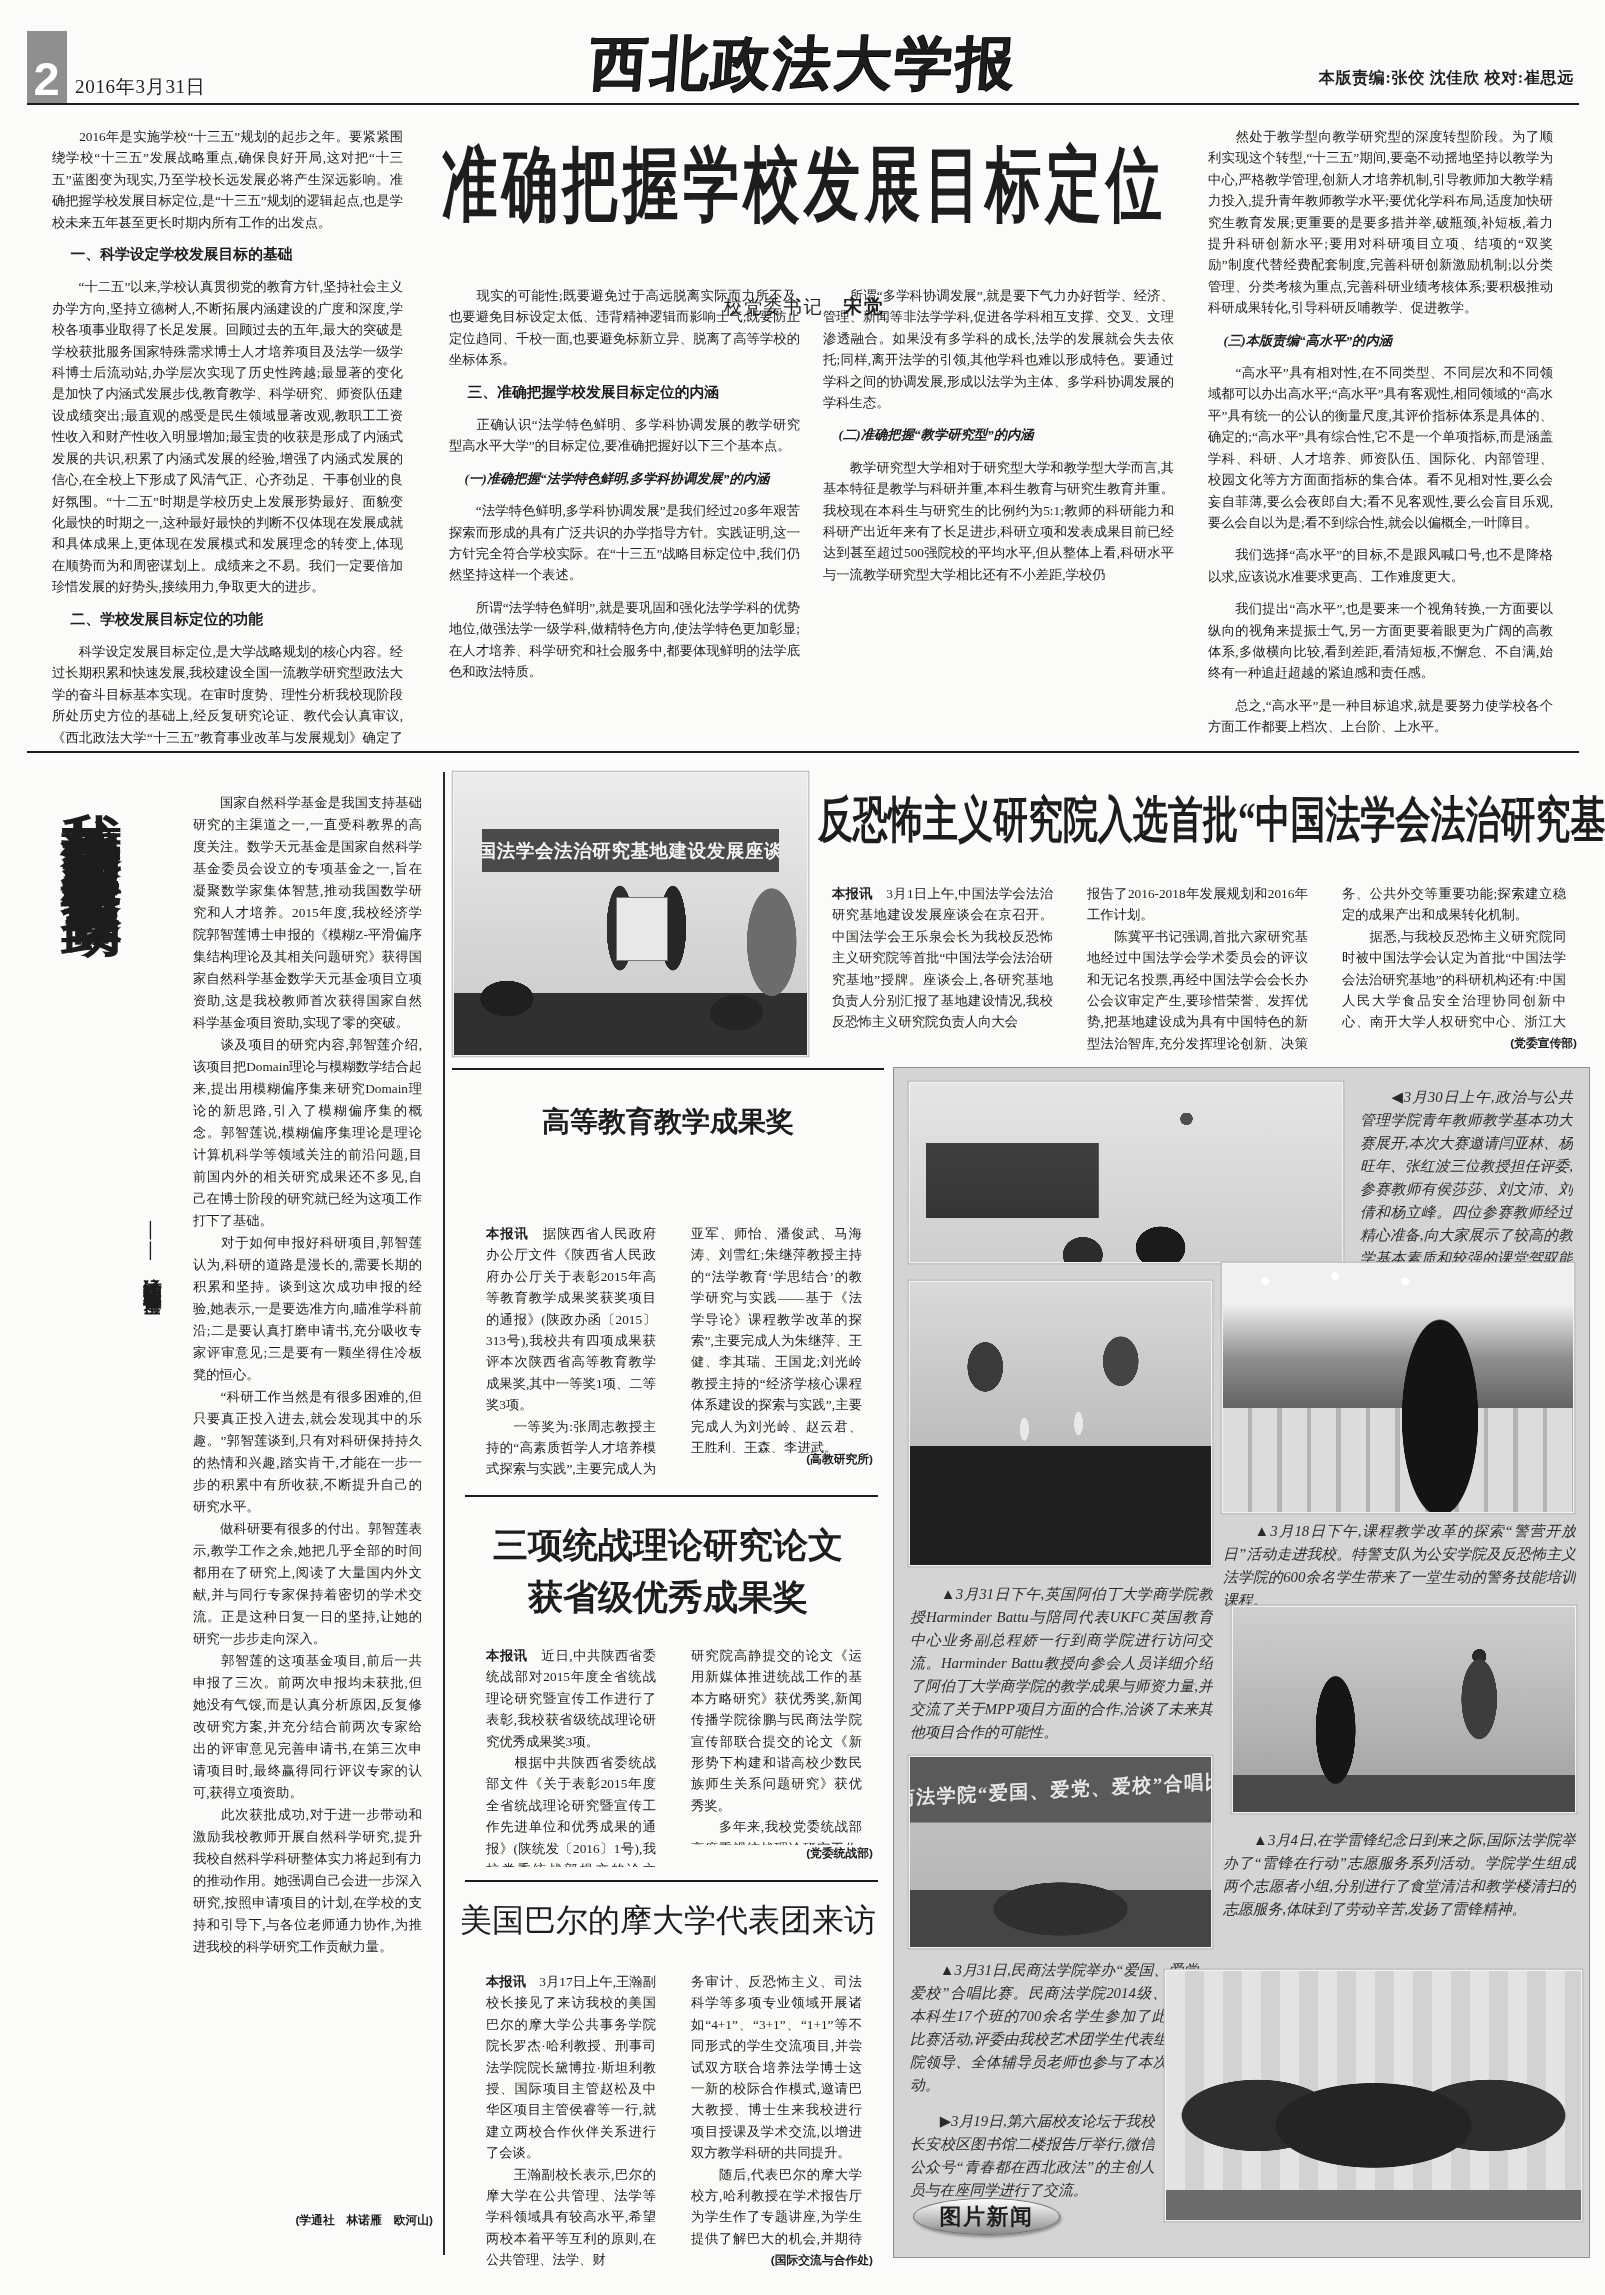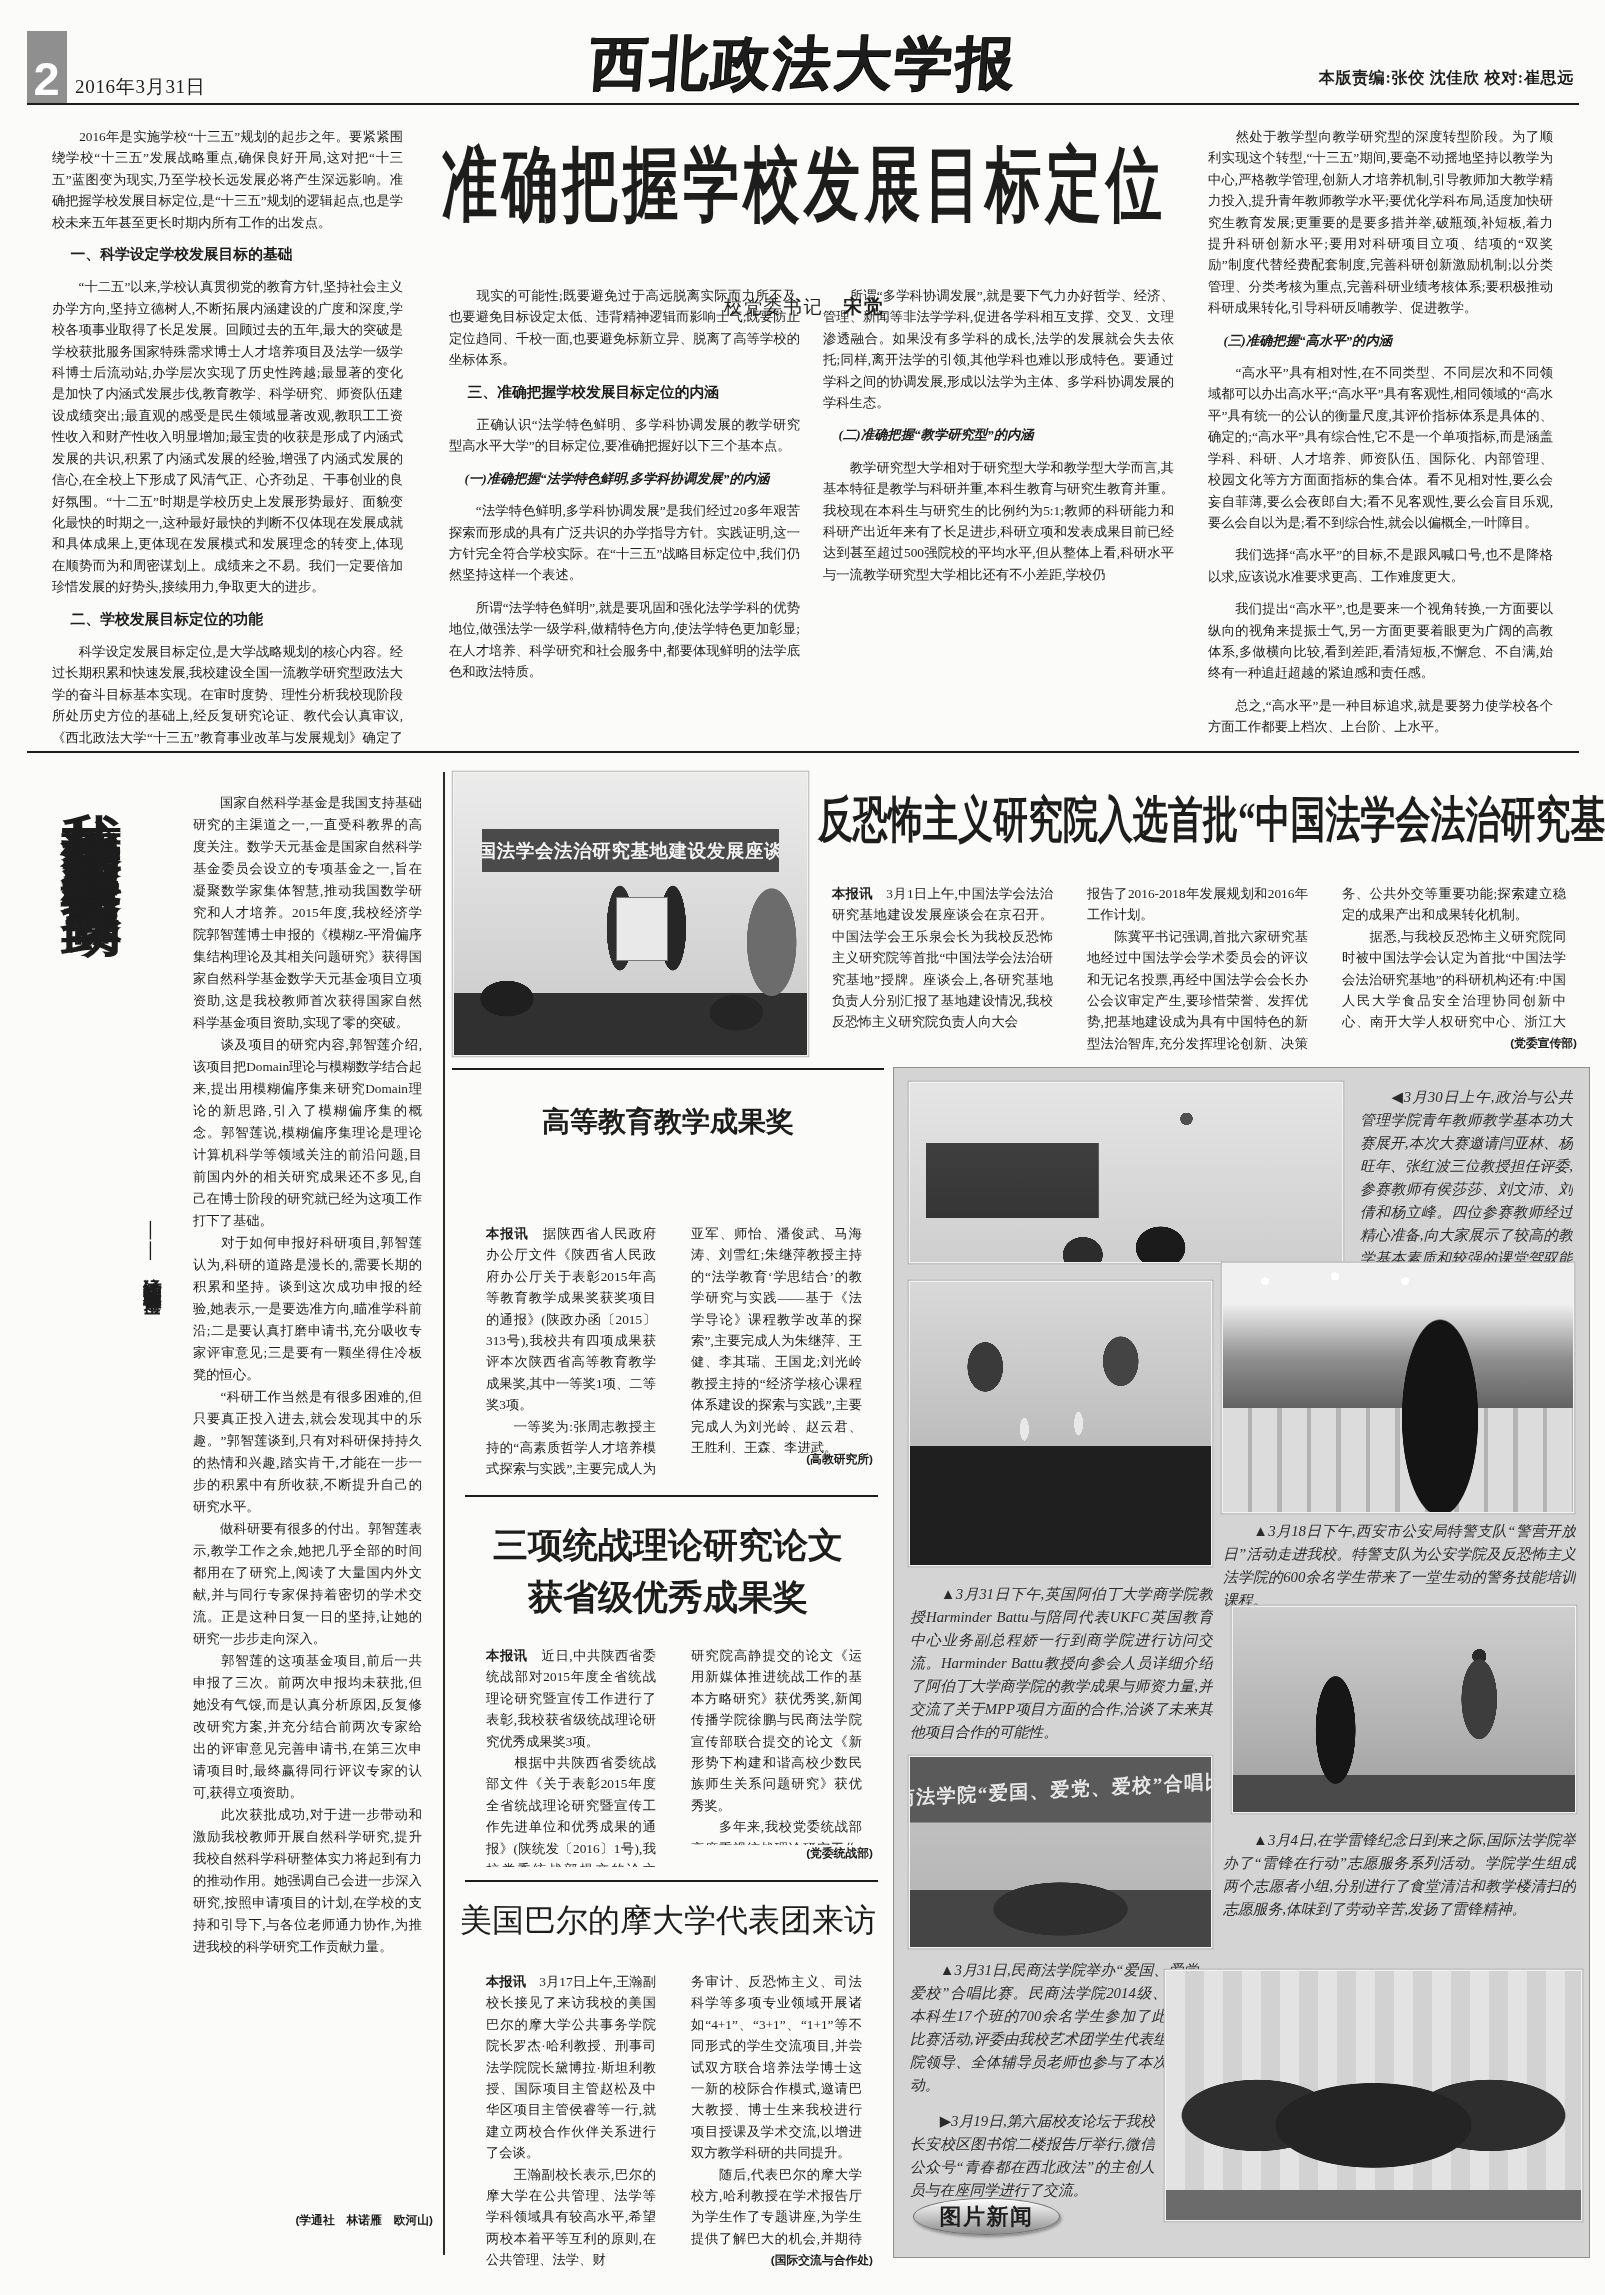--- a/index.html
+++ b/index.html
@@ -140,21 +140,21 @@
 </div>
 
 <div class="abs coltext" style="left:812px;top:274px;width:373px;height:469px">
   <p class="bt">　　所谓“多学科协调发展”,就是要下气力办好哲学、经济、管理、新闻等非法学学科,促进各学科相互支撑、交叉、文理渗透融合。如果没有多学科的成长,法学的发展就会失去依托;同样,离开法学的引领,其他学科也难以形成特色。要通过学科之间的协调发展,形成以法学为主体、多学科协调发展的学科生态。</p>
   <div class="subhead">(二)准确把握“教学研究型”的内涵</div>
   <p class="bt">　　教学研究型大学相对于研究型大学和教学型大学而言,其基本特征是教学与科研并重,本科生教育与研究生教育并重。我校现在本科生与研究生的比例约为5:1;教师的科研能力和科研产出近年来有了长足进步,科研立项和发表成果目前已经达到甚至超过500强院校的平均水平,但从整体上看,科研水平与一流教学研究型大学相比还有不小差距,学校仍</p>
 </div>
 
 <div class="abs coltext" style="left:1197px;top:115px;width:367px;height:629px">
   <p class="bt">　　然处于教学型向教学研究型的深度转型阶段。为了顺利实现这个转型,“十三五”期间,要毫不动摇地坚持以教学为中心,严格教学管理,创新人才培养机制,引导教师加大教学精力投入,提升青年教师教学水平;要优化学科布局,适度加快研究生教育发展;更重要的是要多措并举,破瓶颈,补短板,着力提升科研创新水平;要用对科研项目立项、结项的“双奖励”制度代替经费配套制度,完善科研创新激励机制;以分类管理、分类考核为重点,完善科研业绩考核体系;要积极推动科研成果转化,引导科研反哺教学、促进教学。</p>
-  <div class="subhead">(三)准确把握“高水平”的内涵</div>
+  <div class="subhead">(三)本版责编“高水平”的内涵</div>
   <p class="bt">　　“高水平”具有相对性,在不同类型、不同层次和不同领域都可以办出高水平;“高水平”具有客观性,相同领域的“高水平”具有统一的公认的衡量尺度,其评价指标体系是具体的、确定的;“高水平”具有综合性,它不是一个单项指标,而是涵盖学科、科研、人才培养、师资队伍、国际化、内部管理、校园文化等方方面面指标的集合体。看不见相对性,要么会妄自菲薄,要么会夜郎自大;看不见客观性,要么会盲目乐观,要么会自以为是;看不到综合性,就会以偏概全,一叶障目。</p>
   <p class="bt">　　我们选择“高水平”的目标,不是跟风喊口号,也不是降格以求,应该说水准要求更高、工作难度更大。</p>
   <p class="bt">　　我们提出“高水平”,也是要来一个视角转换,一方面要以纵向的视角来提振士气,另一方面更要着眼更为广阔的高教体系,多做横向比较,看到差距,看清短板,不懈怠、不自满,始终有一种追赶超越的紧迫感和责任感。</p>
   <p class="bt">　　总之,“高水平”是一种目标追求,就是要努力使学校各个方面工作都要上档次、上台阶、上水平。</p>
   <p class="bt">　　学校“十三五”规划就是围绕这个战略定位来系统设计的。要实现“高水平”的目标,要扎实推动“两个转型”,注定要走一条艰辛办学、艰苦创业之路,要经过长期接续奋斗,甚至需要付出几代人的努力。我们相信,只要坚定这个方向,保持定力、少走弯路,学校的明天就会越来越好。</p>
 </div>
 
 <div class="abs hline" style="left:26.6px;top:751px;width:1552px;height:1.5px"></div>
 
 <div class="abs vtitle" style="left:52px;top:776px;height:967px">我校首次获得国家自然科学基金项目立项资助</div>
@@ -242,21 +242,21 @@
 <div class="abs graybox" style="left:893px;top:1067px;width:695px;height:1189px">
 
   <div class="abs ph ph-classroom" style="left:16px;top:14.8px;width:432px;height:179px"></div>
   <div class="abs cap" style="left:466px;top:17.7px;width:213px;height:229px">　　◀3月30日上午,政治与公共管理学院青年教师教学基本功大赛展开,本次大赛邀请闫亚林、杨旺年、张红波三位教授担任评委,参赛教师有侯莎莎、刘文沛、刘倩和杨立峰。四位参赛教师经过精心准备,向大家展示了较高的教学基本素质和较强的课堂驾驭能力。</div>
 
   <div class="abs ph ph-audit" style="left:329px;top:196px;width:350px;height:248px"></div>
 
   <div class="abs ph ph-battu" style="left:16px;top:214px;width:301px;height:283px"></div>
   <div class="abs cap" style="left:16px;top:515px;width:303px;height:167px">　　▲3月31日下午,英国阿伯丁大学商学院教授Harminder Battu与陪同代表UKFC英国教育中心业务副总程娇一行到商学院进行访问交流。Harminder Battu教授向参会人员详细介绍了阿伯丁大学商学院的教学成果与师资力量,并交流了关于MPP项目方面的合作,洽谈了未来其他项目合作的可能性。</div>
 
-  <div class="abs cap" style="left:329px;top:452px;width:353px;height:94px">　　▲3月18日下午,西安市公安局特警支队“警营开放日”活动走进我校。特警支队为公安学院及反恐怖主义法学院的600余名学生带来了一堂生动的警务技能培训课程。</div>
+  <div class="abs cap" style="left:329px;top:452px;width:353px;height:94px">　　▲3月18日下午,课程教学改革的探索“警营开放日”活动走进我校。特警支队为公安学院及反恐怖主义法学院的600余名学生带来了一堂生动的警务技能培训课程。</div>
 
   <div class="abs ph ph-canteen" style="left:339px;top:539px;width:342px;height:205px"></div>
   <div class="abs cap" style="left:329px;top:761px;width:353px;height:121px">　　▲3月4日,在学雷锋纪念日到来之际,国际法学院举办了“雷锋在行动”志愿服务系列活动。学院学生组成两个志愿者小组,分别进行了食堂清洁和教学楼清扫的志愿服务,体味到了劳动辛苦,发扬了雷锋精神。</div>
 
   <div class="abs ph ph-choir" style="left:16px;top:689px;width:301px;height:190px">
     <div class="choir-banner">民商法学院“爱国、爱党、爱校”合唱比赛</div>
   </div>
   <div class="abs cap" style="left:16px;top:891px;width:303px;height:145px">　　▲3月31日,民商法学院举办“爱国、爱党、爱校”合唱比赛。民商法学院2014级、2015级本科生17个班的700余名学生参加了此次合唱比赛活动,评委由我校艺术团学生代表组成。学院领导、全体辅导员老师也参与了本次合唱活动。</div>
 
   <div class="abs cap" style="left:16px;top:1042px;width:245px;height:96px">　　▶3月19日,第六届校友论坛于我校长安校区图书馆二楼报告厅举行,微信公众号“青春都在西北政法”的主创人员与在座同学进行了交流。</div>

